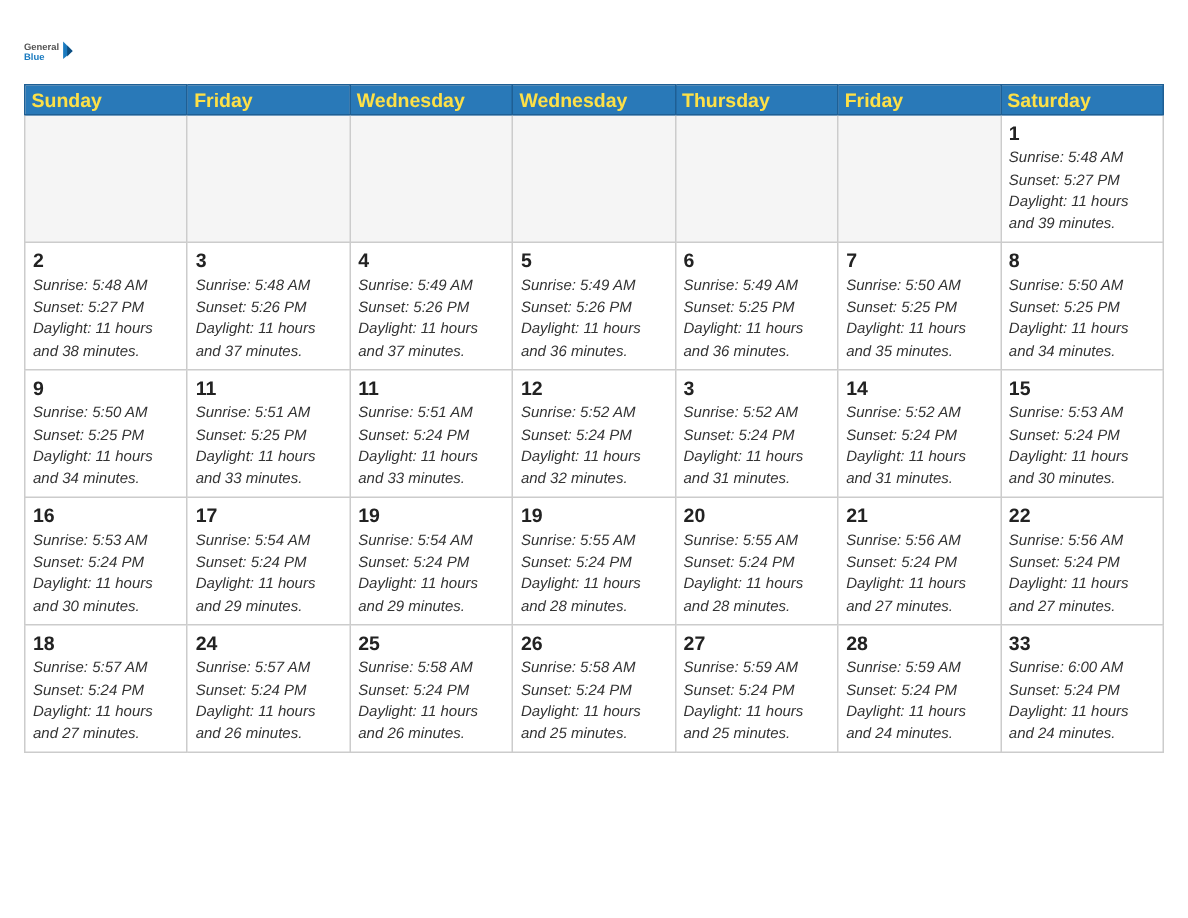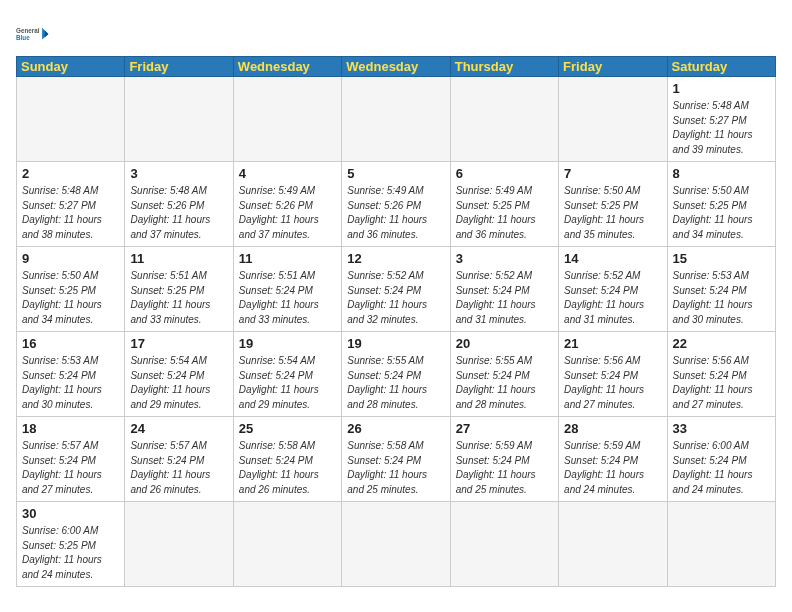--- a/index.html
+++ b/index.html
@@ -326,29 +326,14 @@
 and 24 minutes.</div>
         </td>
         <td>
           <span class="day-number">33</span>
           <div class="day-info" style="white-space: pre-line;">Sunrise: 6:00 AM
 Sunset: 5:24 PM
 Daylight: 11 hours
 and 24 minutes.</div>
         </td>
       </tr>
-      <tr class="last-row">
-        <td class="has-data">
-          <span class="day-number">30</span>
-          <div class="day-info" style="white-space: pre-line;">Sunrise: 6:00 AM
-Sunset: 5:25 PM
-Daylight: 11 hours
-and 24 minutes.</div>
-        </td>
-        <td class="empty"></td>
-        <td class="empty"></td>
-        <td class="empty"></td>
-        <td class="empty"></td>
-        <td class="empty"></td>
-        <td class="empty"></td>
-      </tr>
     </tbody>
 </table>
 
 </body></html>

